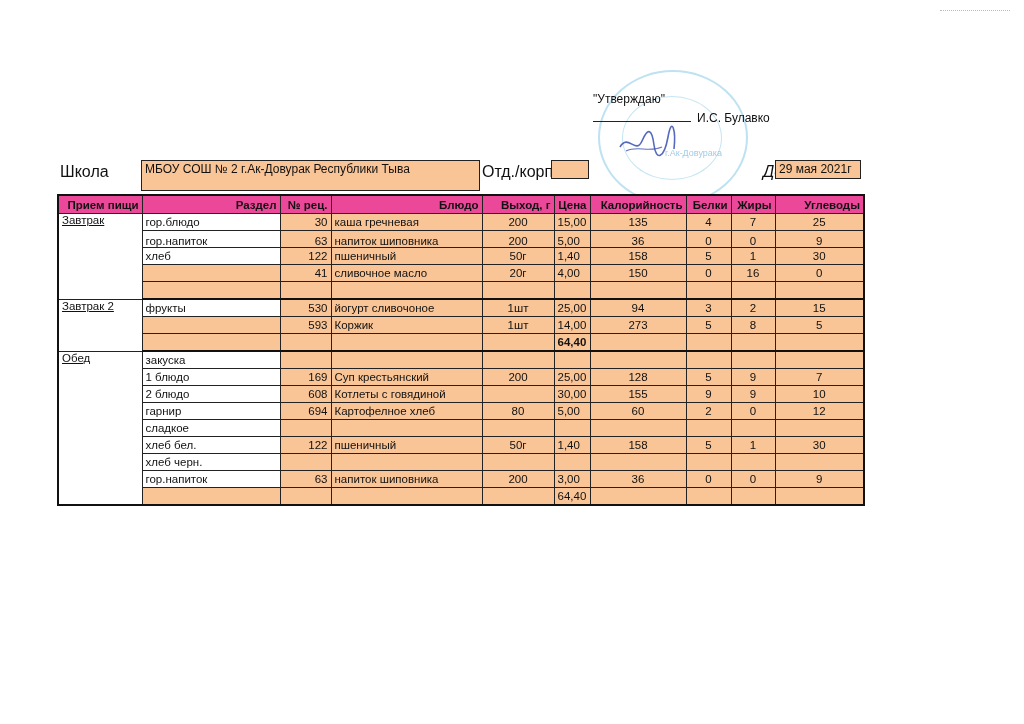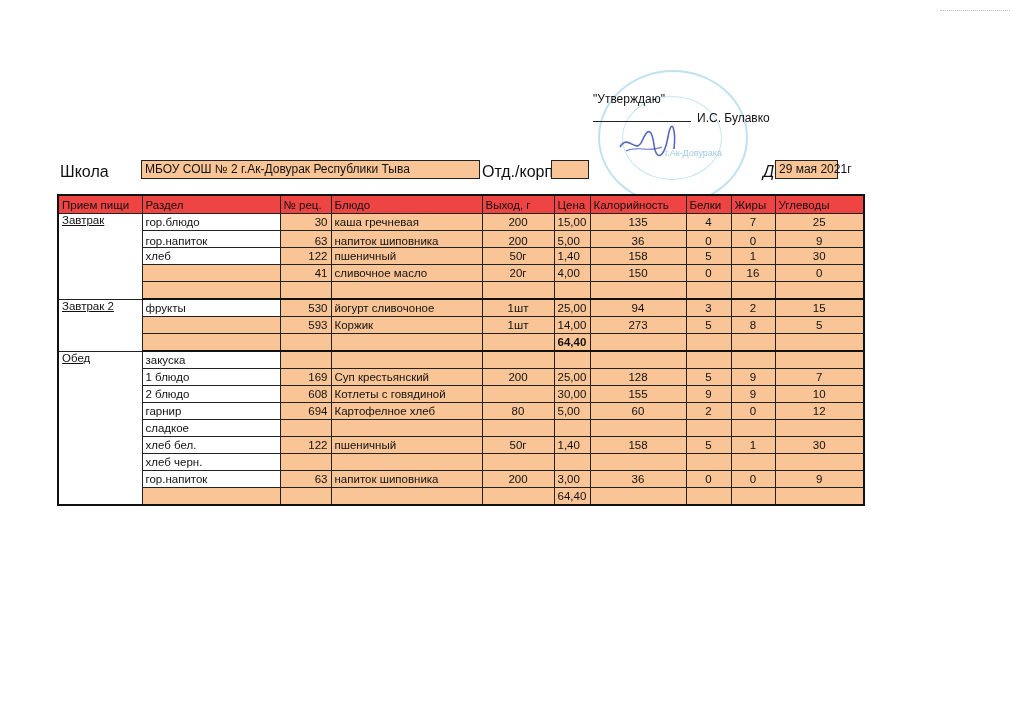--- a/index.html
+++ b/index.html
@@ -13,21 +13,21 @@
            border:2px solid rgba(110,190,225,0.45); box-sizing:border-box; }
   .stamp-inner { left:622px; top:96px; width:100px; height:84px; border-radius:50%;
            border:1.5px solid rgba(110,190,225,0.4); box-sizing:border-box; }
   .stamp-text { left:665px; top:148px; font-size:9px; color:rgba(80,160,210,0.55); }
   .signature { left:618px; top:125px; width:60px; height:36px; }
   .lbl { font-size:16px; }
   .field { background:#fac596; border:1px solid #222; box-sizing:border-box; font-size:12px; padding:1px 3px; white-space:nowrap; }
   table.menu { position:absolute; left:57px; top:194px; border-collapse:collapse; font-size:11.5px;
                border:2px solid #111; }
   table.menu td, table.menu th { border:1px solid #222; padding:0 3px; height:16px; white-space:nowrap; overflow:hidden; }
-  table.menu th { font-weight:normal; background:#ef4444; text-align:left; height:17px; }
+  table.menu th { font-weight:bold; background:#ec4899; text-align:right; height:17px; }
   td.w { background:#fff; }
   td.o { background:#fac596; }
   td.r { text-align:right; }
   td.c { text-align:center; }
   td.tall { height:43px; vertical-align:bottom; }
   td.meal { vertical-align:top; background:#fff;text-decoration:underline; }
   tr.sep td { border-bottom:2px solid #111; }
   td.b { font-weight:bold; }
   .speck { left:110px; top:259px; width:8px; height:6px; background:#3a4fb0; border-radius:50%; opacity:0.8; }
   .scan-dots { left:940px; top:10px; width:70px; height:2px; border-top:1px dotted #bbb; }
@@ -43,25 +43,25 @@
 <svg class="abs signature" viewBox="0 0 60 36">
   <path d="M2 22 C10 8, 18 30, 24 16 S34 4, 36 20 S46 34, 50 12 S58 6, 56 24" fill="none" stroke="#3a4fb0" stroke-width="1.6" opacity="0.85"></path>
   <path d="M8 26 C20 20, 30 28, 44 22" fill="none" stroke="#3a4fb0" stroke-width="1.2" opacity="0.8"></path>
 </svg>
 <div class="abs approve">
   <div>"Утверждаю"</div>
   <div><span class="sign-line"></span><span>И.С. Булавко</span></div>
 </div>
 
 <div class="abs lbl" style="left:60px; top:163px;">Школа</div>
-<div class="abs field" style="left:141px; top:160px; width:339px; height:19px;">МБОУ СОШ № 2 г.Ак-Довурак Республики Тыва</div>
+<div class="abs field" style="left:141px; top:160px; width:339px; height:31px;">МБОУ СОШ № 2 г.Ак-Довурак Республики Тыва</div>
 <div class="abs lbl" style="left:482px; top:163px;">Отд./корп</div>
 <div class="abs field" style="left:551px; top:160px; width:38px; height:19px;"></div>
 <div class="abs lbl" style="left:763px; top:163px;font-style:italic;">День</div>
-<div class="abs field" style="left:775px; top:160px; width:63px; height:19px;">29 мая 2021г</div>
+<div class="abs field" style="left:775px; top:160px; width:86px; height:19px;">29 мая 2021г</div>
 
 <div class="abs speck"></div>
 
 <table class="menu">
   <colgroup>
     <col style="width:84px">
       <col style="width:138px">
       <col style="width:51px">
       <col style="width:151px">
     <col style="width:72px">

